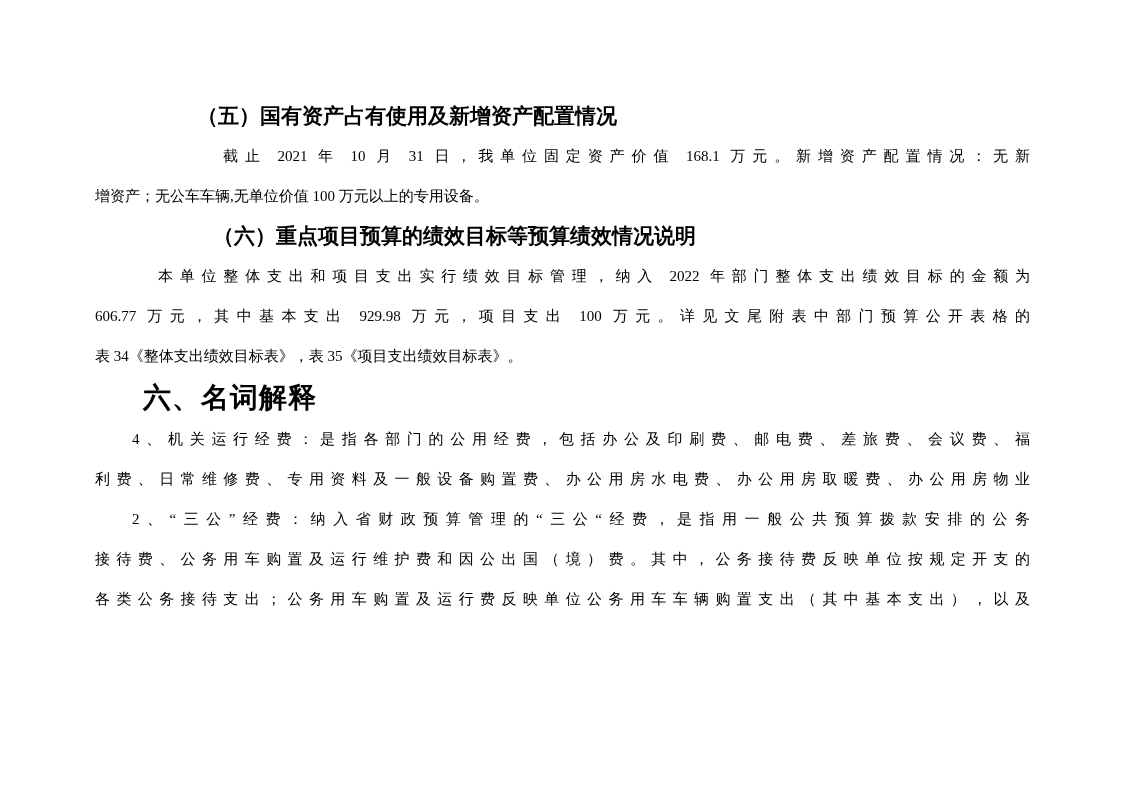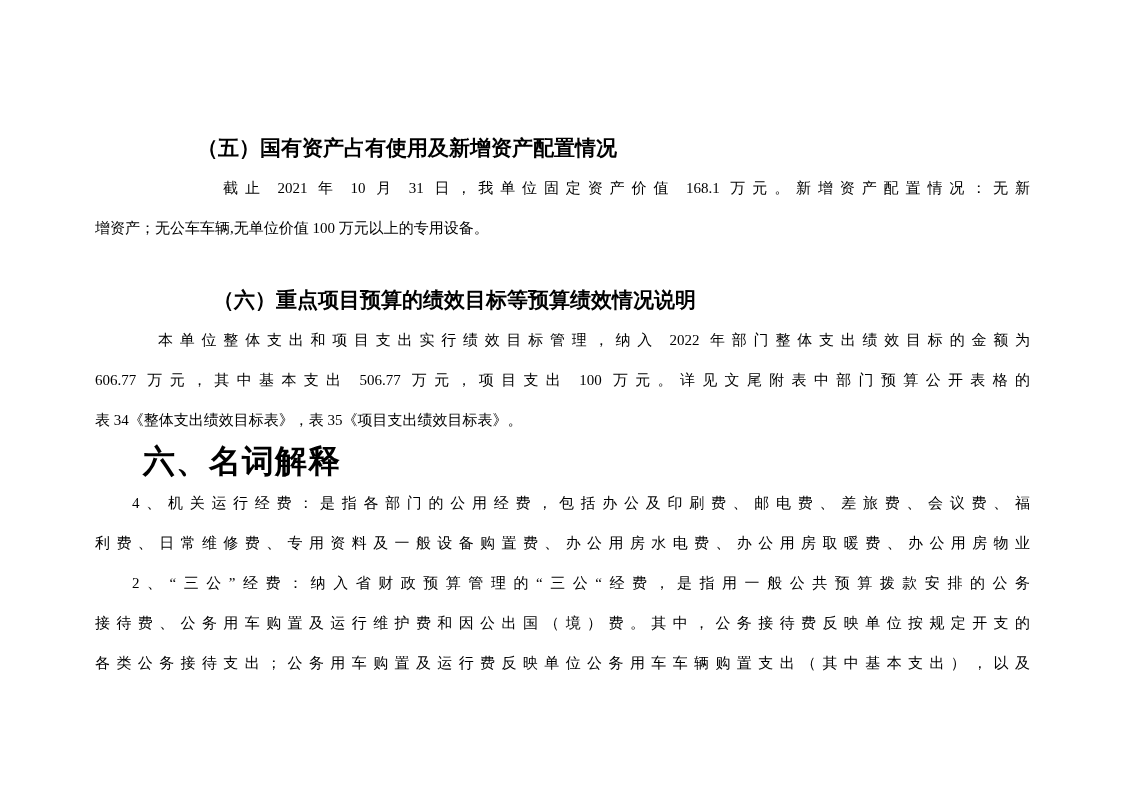--- a/index.html
+++ b/index.html
@@ -36,28 +36,27 @@
   
   .jline {
     white-space: normal;
     text-align: justify;
     text-align-last: justify;
     text-justify: inter-character;
   }
   .subheading {
     font-weight: bold;
     font-size: 21px;
-    margin-top: 32px;
   }
   .chapter-heading {
     height: 43px;
     line-height: 43px;
     font-family: "Liberation Sans", "DejaVu Sans", sans-serif;
     font-weight: bold;
-    font-size: 32px;
+    font-size: 28px;
     letter-spacing: 1px;
   }
   
   .ind-h5  { padding-left: 102px; }
   .ind-p1  { padding-left: 128px; }
   .ind-h6  { padding-left: 118px; }
   .ind-p2  { padding-left: 63px;  }
   .ind-ch  { padding-left: 48px;  }
   .ind-num { padding-left: 37px;  }
 </style>
@@ -68,21 +67,21 @@
   <div class="content">
 
     <div class="line subheading ind-h5">（五）国有资产占有使用及新增资产配置情况</div>
 
     <div class="line jline ind-p1">截止 2021 年 10 月 31 日，我单位固定资产价值 168.1 万元。新增资产配置情况：无新</div>
     <div class="line">增资产；无公车车辆,无单位价值 100 万元以上的专用设备。</div>
 
     <div class="line subheading ind-h6">（六）重点项目预算的绩效目标等预算绩效情况说明</div>
 
     <div class="line jline ind-p2">本单位整体支出和项目支出实行绩效目标管理，纳入 2022 年部门整体支出绩效目标的金额为</div>
-    <div class="line jline">606.77 万元，其中基本支出 506.77 万元，项目支出 100 万元。详见文尾附表中部门预算公开表格的</div>
+    <div class="line jline">606.77 万元，其中基本支出 929.98 万元，项目支出 100 万元。详见文尾附表中部门预算公开表格的</div>
     <div class="line">表 34《整体支出绩效目标表》，表 35《项目支出绩效目标表》。</div>
 
     <div class="line chapter-heading ind-ch">六、名词解释</div>
 
     <div class="line jline ind-num">4、机关运行经费：是指各部门的公用经费，包括办公及印刷费、邮电费、差旅费、会议费、福</div>
     <div class="line jline">利费、日常维修费、专用资料及一般设备购置费、办公用房水电费、办公用房取暖费、办公用房物业</div>
 
     <div class="line jline ind-num">2、“三公”经费：纳入省财政预算管理的“三公“经费，是指用一般公共预算拨款安排的公务</div>
     <div class="line jline">接待费、公务用车购置及运行维护费和因公出国（境）费。其中，公务接待费反映单位按规定开支的</div>
     <div class="line jline">各类公务接待支出；公务用车购置及运行费反映单位公务用车车辆购置支出（其中基本支出），以及</div>

